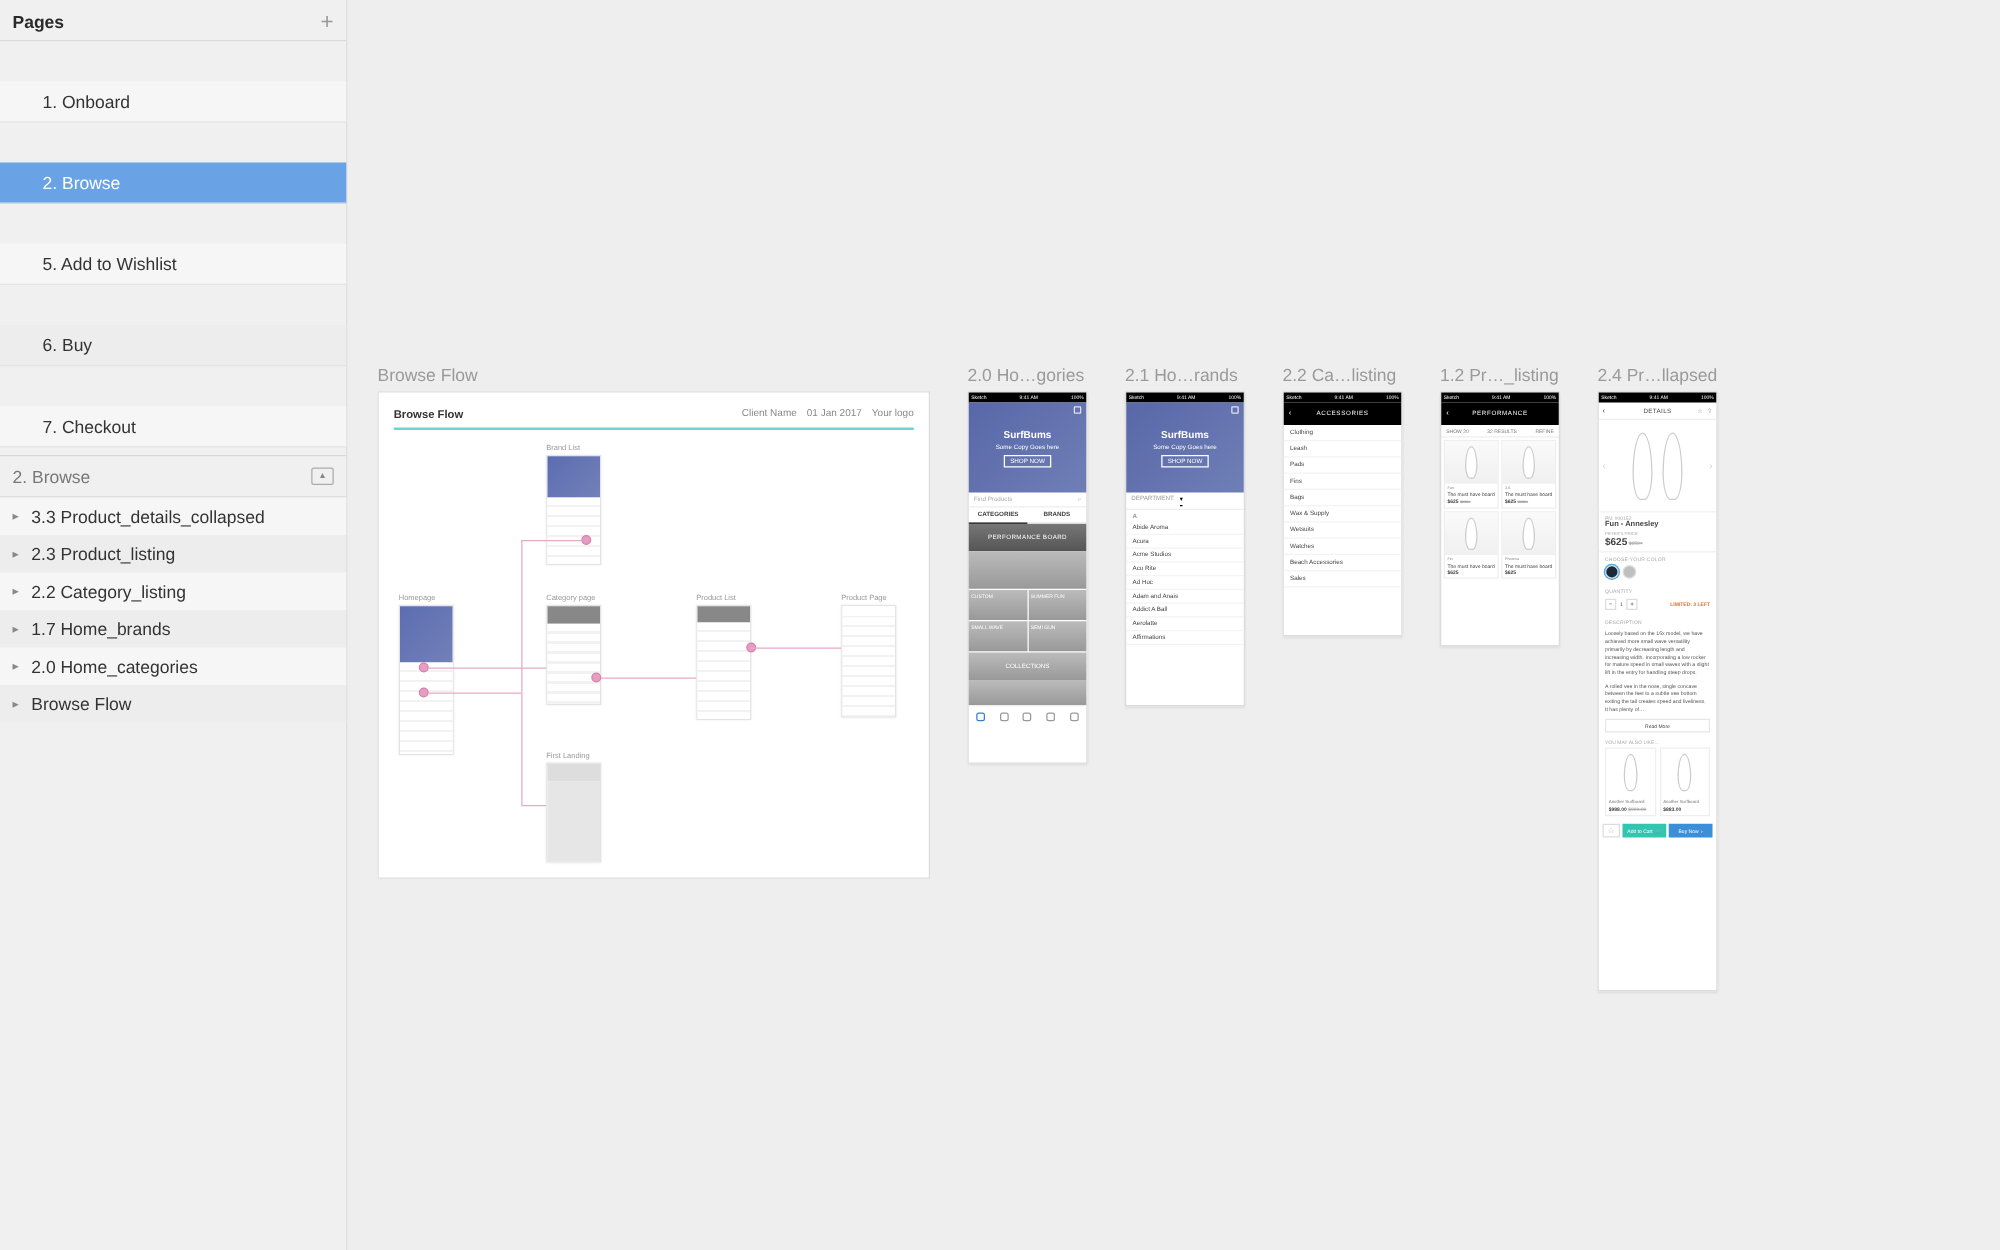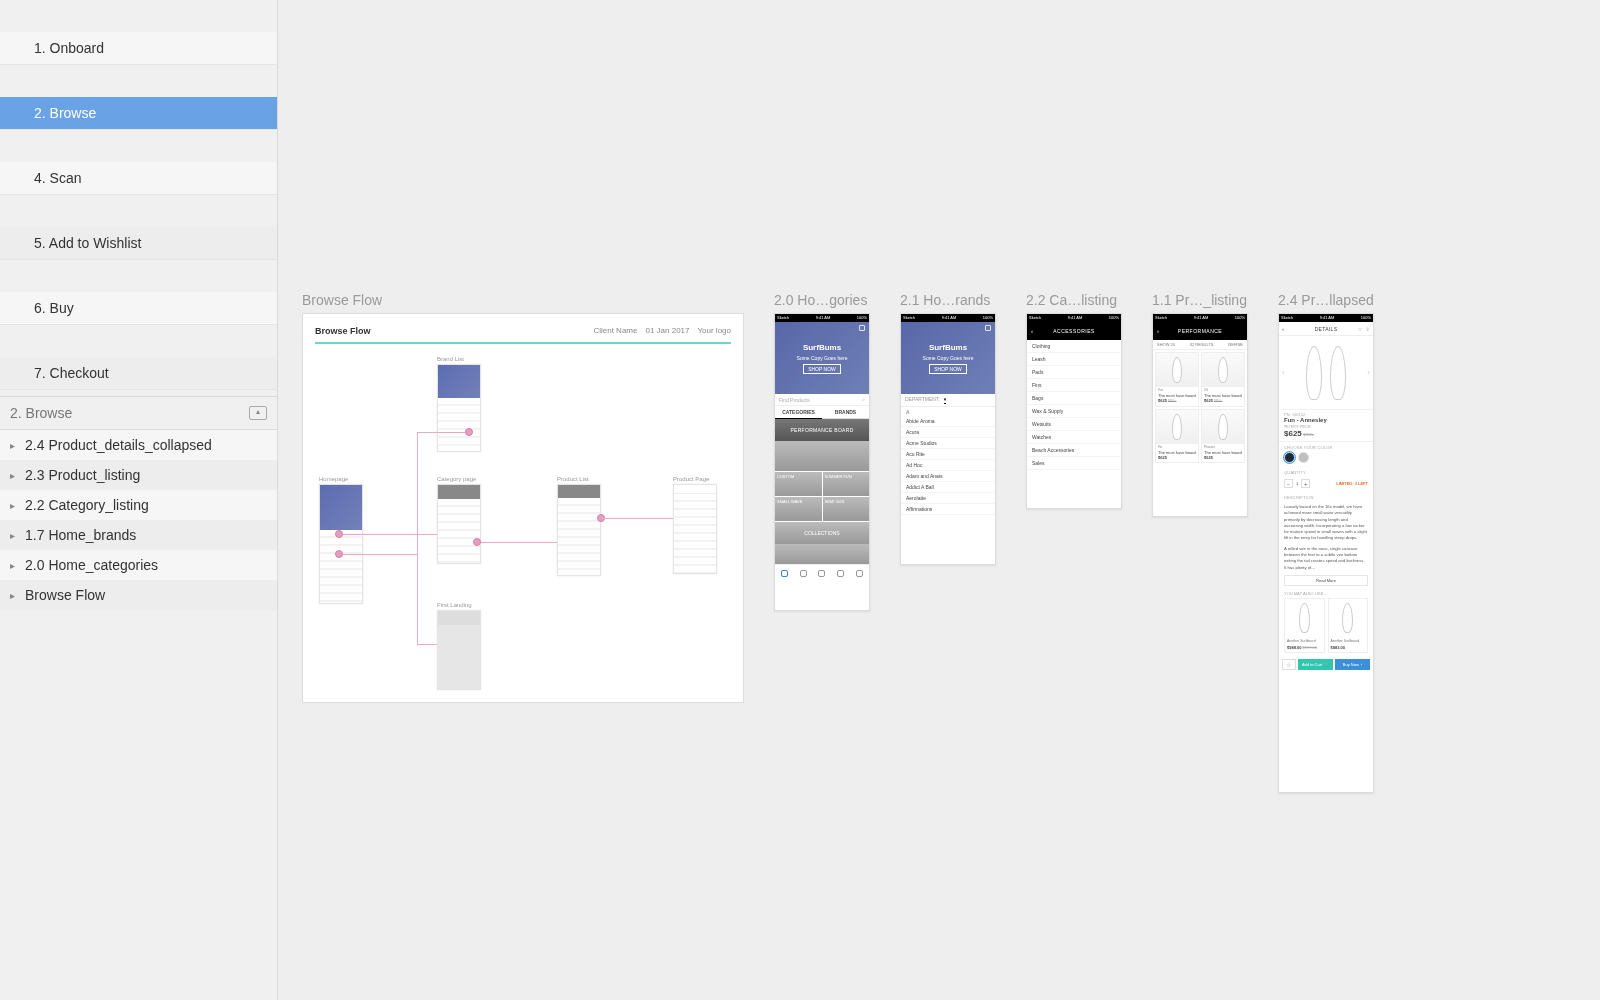--- a/index.html
+++ b/index.html
@@ -131,36 +131,39 @@
 .buyrow .addcart{ flex:1; background:#32c6b0; color:#fff; font-size:4px; display:flex; align-items:center; justify-content:center; gap:2px; padding:3px 0;}
 .buyrow .buynow{ flex:1; background:#3a8fd8; color:#fff; font-size:4px; display:flex; align-items:center; justify-content:center; gap:2px; padding:3px 0;}
 
 </style>
 </head>
 <body>
 
 <div class="app">
 
   <div class="sidebar">
+    <div class="pages-header">
+      <h3>Pages</h3>
+      <span class="plus-icon">+</span>
+    </div>
     <div class="page-list">
       <div class="page-item">1. Onboard</div>
       <div class="page-item selected">2. Browse</div>
-      <div class="page-item">4. Scan</div>
       <div class="page-item">5. Add to Wishlist</div>
       <div class="page-item">6. Buy</div>
       <div class="page-item">7. Checkout</div>
     </div>
     <div class="section-header">
       <span>2. Browse</span>
       <span class="mini-icon"></span>
     </div>
     <div class="layer-list">
       <div class="layer-item">
           <span class="disclosure">▸</span>
-          <span>2.4 Product_details_collapsed</span>
+          <span>3.3 Product_details_collapsed</span>
         </div>
       <div class="layer-item">
           <span class="disclosure">▸</span>
           <span>2.3 Product_listing</span>
         </div>
       <div class="layer-item">
           <span class="disclosure">▸</span>
           <span>2.2 Category_listing</span>
         </div>
       <div class="layer-item">
@@ -354,21 +357,21 @@
             <div class="ci">Wax &amp; Supply</div>
             <div class="ci">Wetsuits</div>
             <div class="ci">Watches</div>
             <div class="ci">Beach Accessories</div>
             <div class="ci">Sales</div>
           </div>
         </div>
       </div>
 
       <div class="phone-col" style="width:96px;">
-        <div class="art-label">1.1 Pr…_listing</div>
+        <div class="art-label">1.2 Pr…_listing</div>
         <div class="phone ph-23">
           <div class="statusbar">
               <span>Sketch</span>
               <span>9:41 AM</span>
               <span>100%</span>
             </div>
           <div class="blackhdr">
               <span class="back">‹</span>
               <span>PERFORMANCE</span>
             </div>

